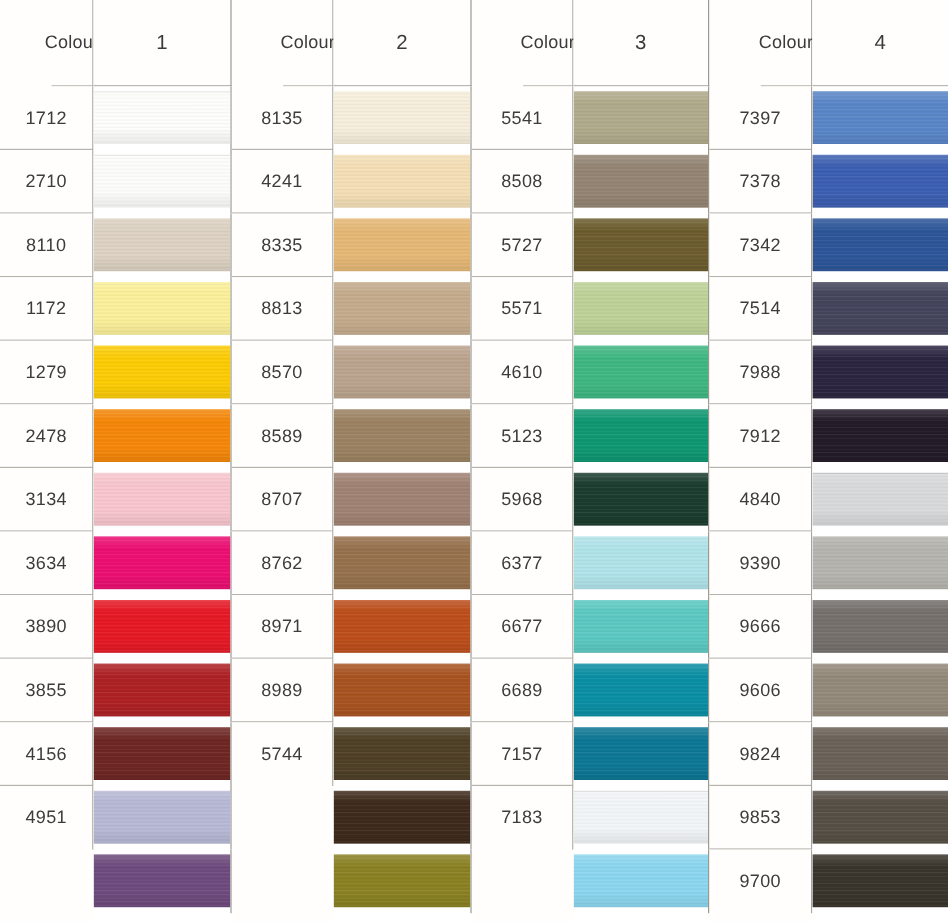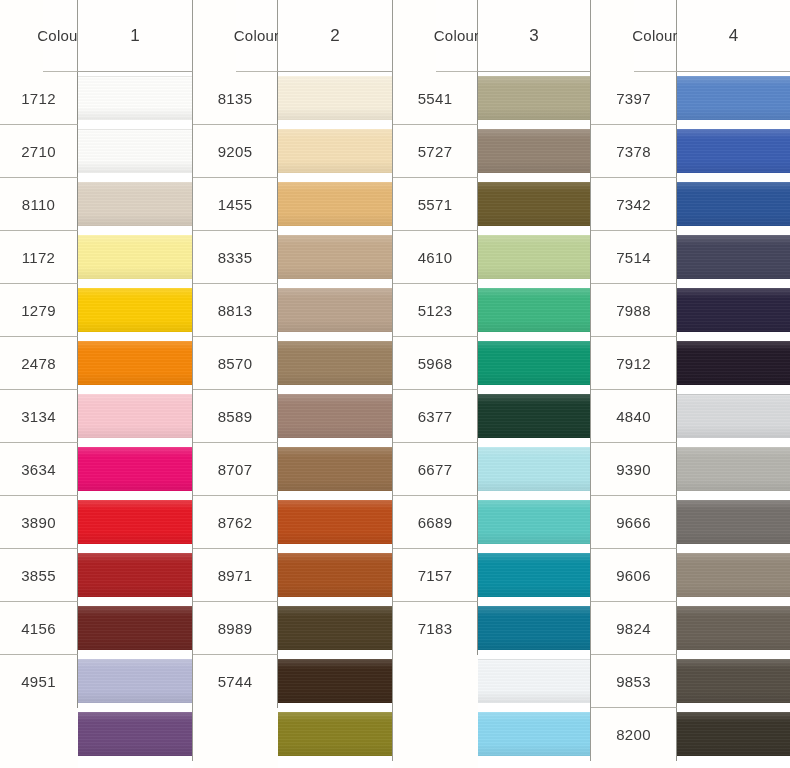--- a/index.html
+++ b/index.html
@@ -200,22 +200,21 @@
         </div>
         <div class="swatch-cell">
           <div class="band" style="background-color: rgb(110, 75, 126);"></div>
         </div>
       </div>
     </div>
     <div class="group g2">
       <div class="col-code">
         <div class="hdr-code">Colour</div>
         <div class="code-cell">8135</div>
-        <div class="code-cell">9205</div>
-        <div class="code-cell">1455</div>
+        <div class="code-cell">4241</div>
         <div class="code-cell">8335</div>
         <div class="code-cell">8813</div>
         <div class="code-cell">8570</div>
         <div class="code-cell">8589</div>
         <div class="code-cell">8707</div>
         <div class="code-cell">8762</div>
         <div class="code-cell">8971</div>
         <div class="code-cell">8989</div>
         <div class="code-cell">5744</div>
       </div>
@@ -259,20 +258,21 @@
         </div>
         <div class="swatch-cell">
           <div class="band" style="background-color: rgb(138, 129, 35);"></div>
         </div>
       </div>
     </div>
     <div class="group g3">
       <div class="col-code">
         <div class="hdr-code">Colour</div>
         <div class="code-cell">5541</div>
+        <div class="code-cell">8508</div>
         <div class="code-cell">5727</div>
         <div class="code-cell">5571</div>
         <div class="code-cell">4610</div>
         <div class="code-cell">5123</div>
         <div class="code-cell">5968</div>
         <div class="code-cell">6377</div>
         <div class="code-cell">6677</div>
         <div class="code-cell">6689</div>
         <div class="code-cell">7157</div>
         <div class="code-cell">7183</div>
@@ -328,21 +328,21 @@
         <div class="code-cell">7342</div>
         <div class="code-cell">7514</div>
         <div class="code-cell">7988</div>
         <div class="code-cell">7912</div>
         <div class="code-cell">4840</div>
         <div class="code-cell">9390</div>
         <div class="code-cell">9666</div>
         <div class="code-cell">9606</div>
         <div class="code-cell">9824</div>
         <div class="code-cell">9853</div>
-        <div class="code-cell">8200</div>
+        <div class="code-cell">9700</div>
       </div>
       <div class="col-swatch">
         <div class="hdr-swatch">4</div>
         <div class="swatch-cell">
           <div class="band" style="background-color: rgb(90, 134, 200);"></div>
         </div>
         <div class="swatch-cell">
           <div class="band" style="background-color: rgb(60, 95, 178);"></div>
         </div>
         <div class="swatch-cell">

